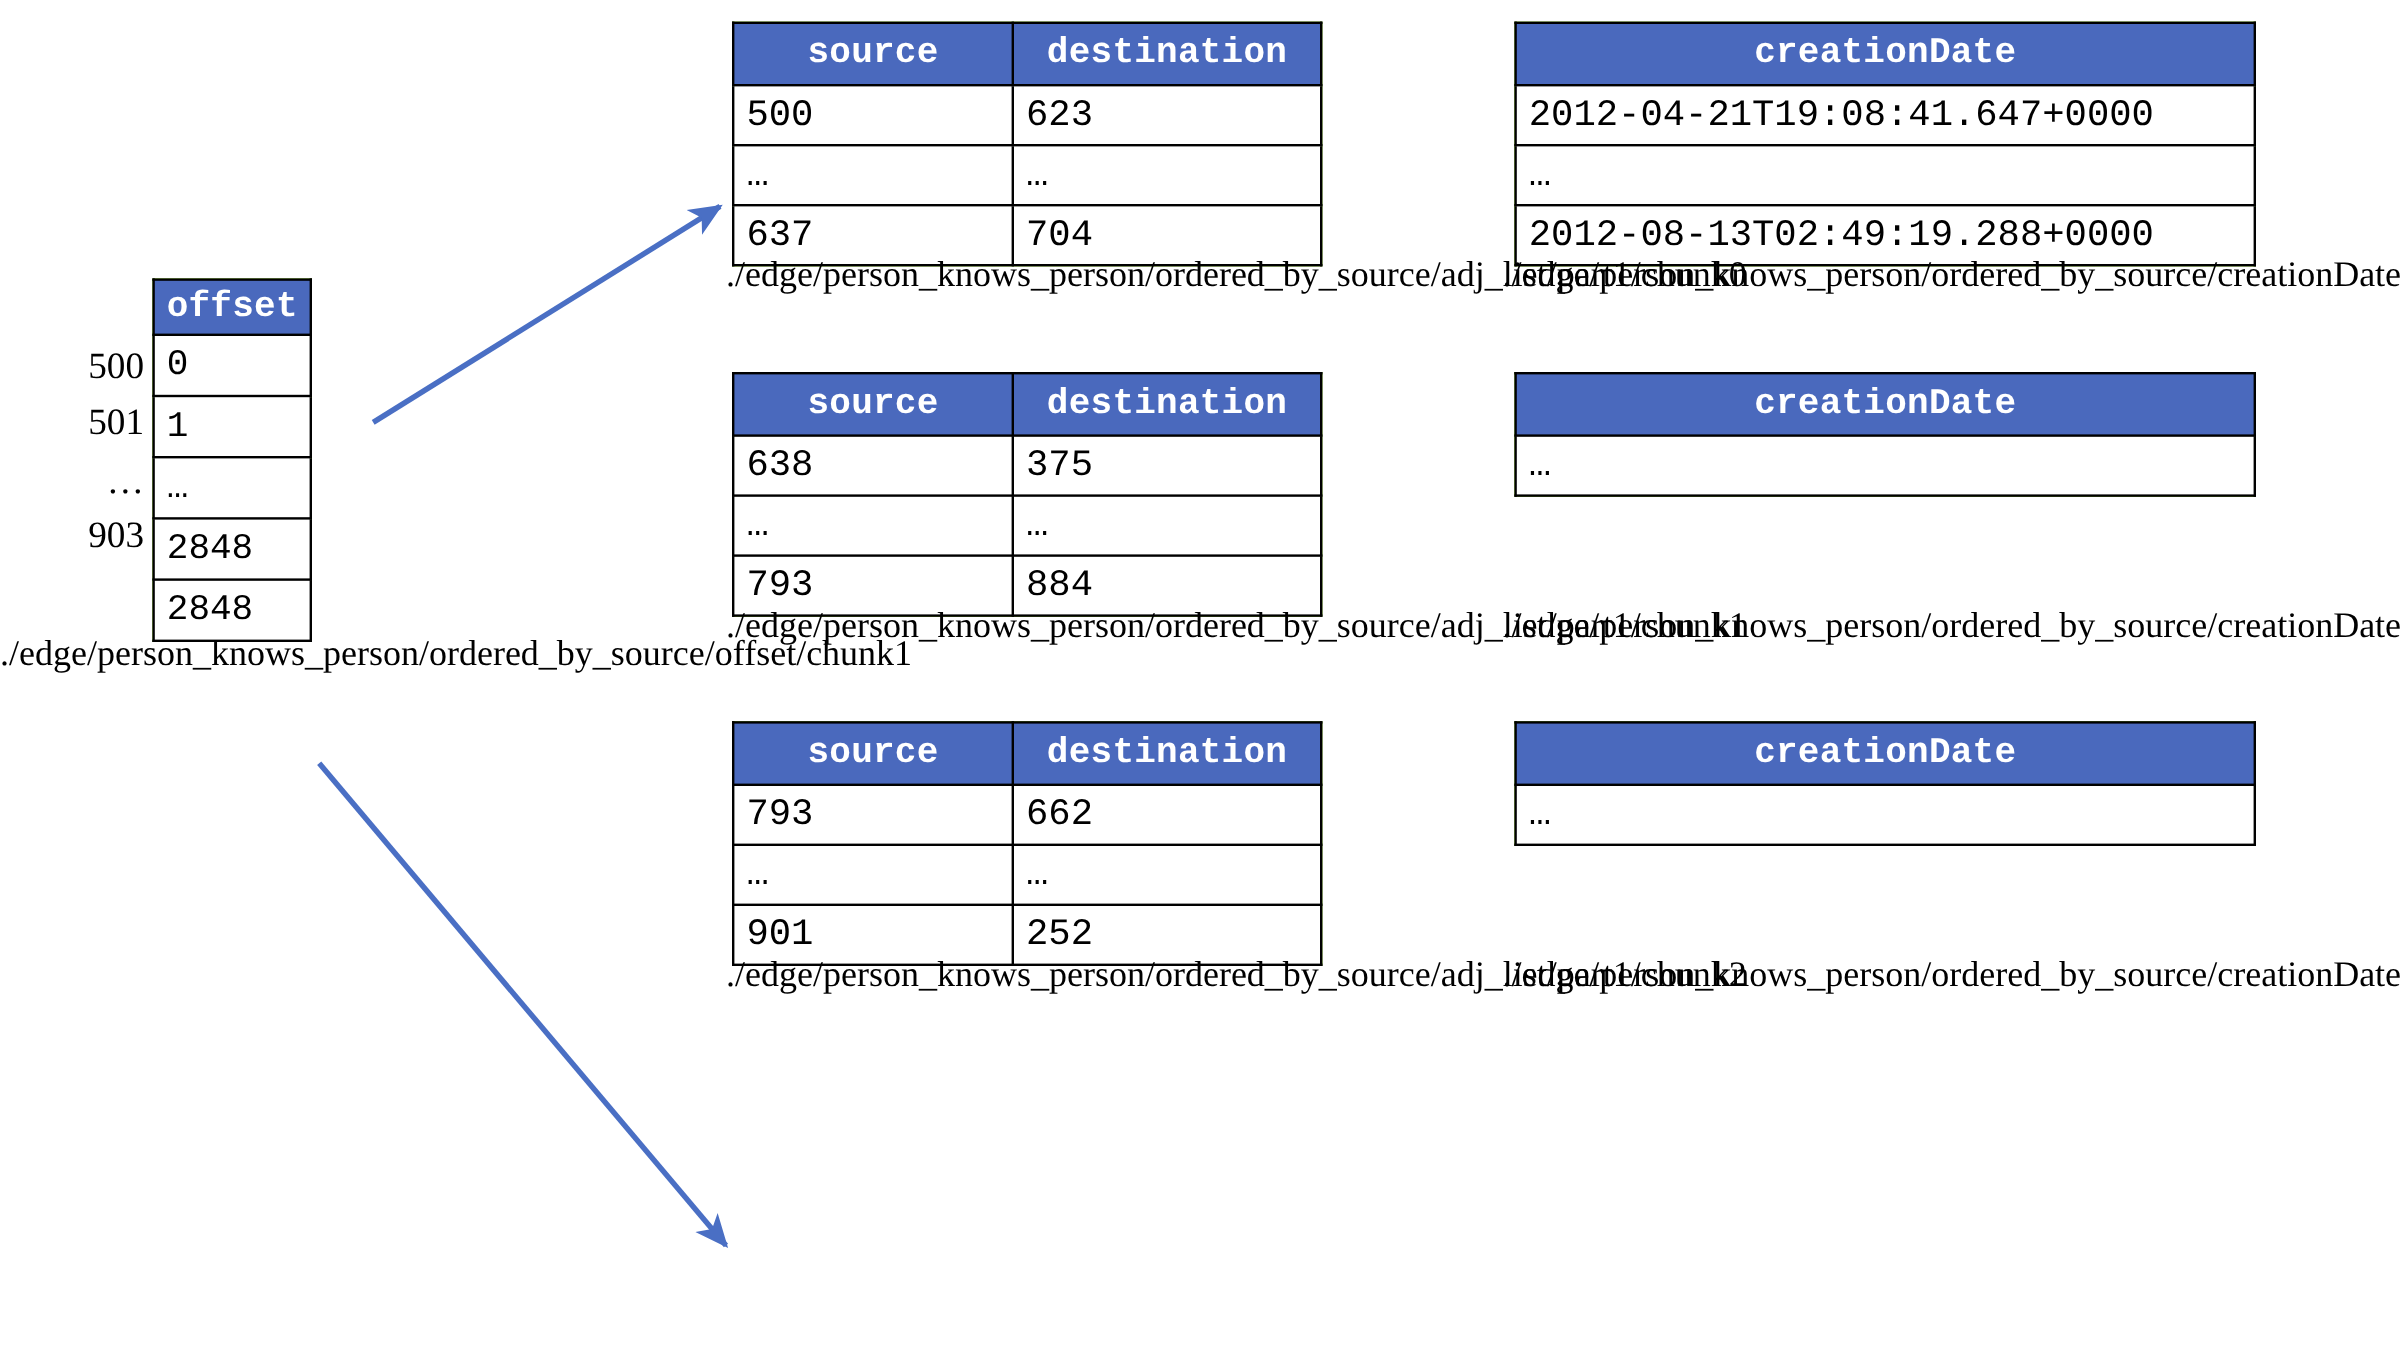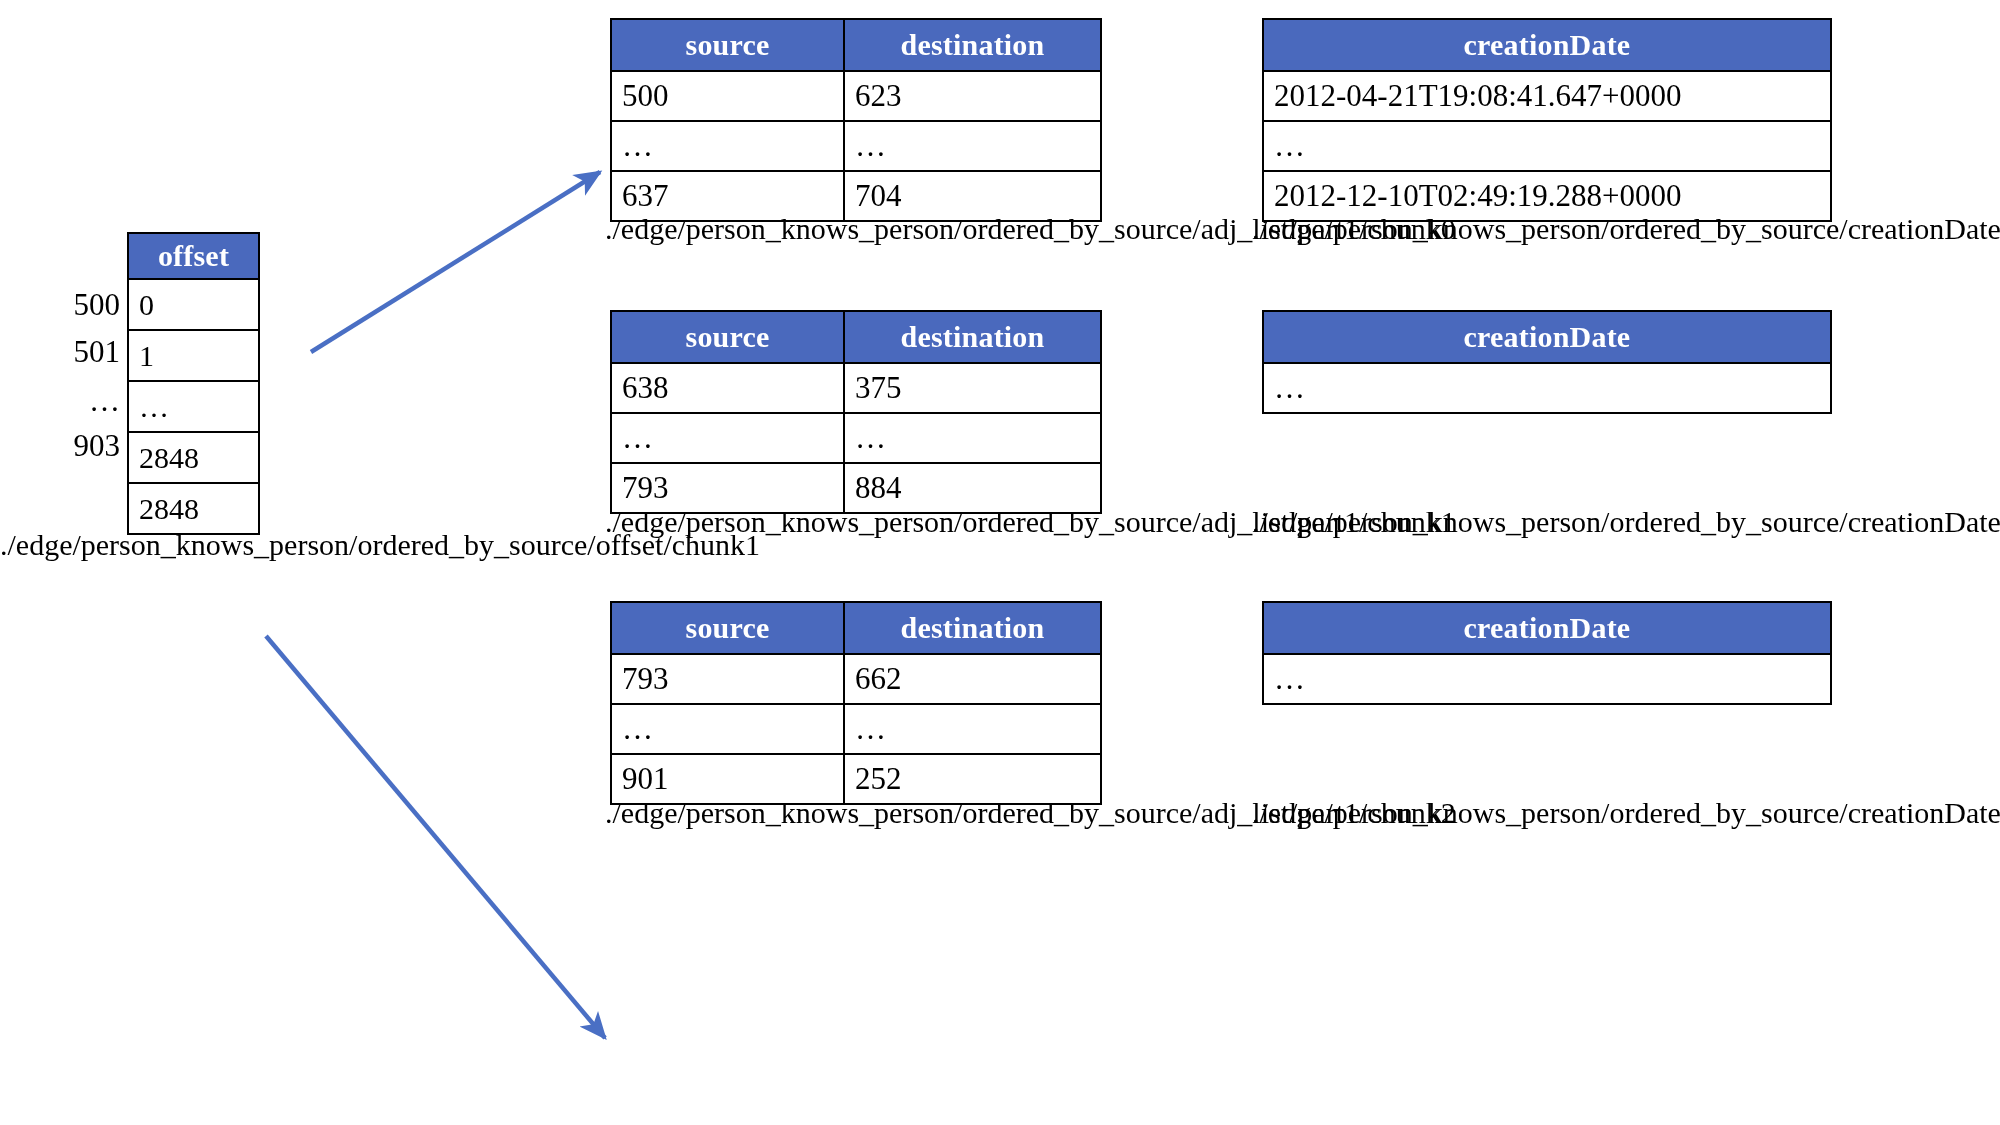--- a/index.html
+++ b/index.html
@@ -25,20 +25,21 @@
     z-index: 5;
   }
 
   
   .gar-table {
     position: absolute;
     border-collapse: collapse;
     table-layout: fixed;
     background: #84cc16;
     z-index: 2;
+    font-family: Liberation Mono, monospace;
   }
   .gar-table th {
     background: #4A69BD;
     color: #ffffff;
     font-weight: bold;
     font-size: 30px;
     text-align: center;
     border: 2px solid #000000;
     height: 50px;
     padding: 0 6px;
@@ -86,21 +87,21 @@
   #offset-caption {
     left: 0px;
     top: 528px;
     width: 420px;
   }
 
   .adj-table { width: 490px; }
   .adj-table col.c-src { width: 233px; }
   .adj-table col.c-dst { width: 257px; }
 
-  .date-table { width: 570px; }
+  .date-table { width: 618px; }
 
   .caption-adj { width: 500px; }
   .caption-date { width: 640px; }
 
   
   .col-adj  { left: 610px; }
   .col-date { left: 1262px; }
   .cap-adj  { left: 605px; }
   .cap-date { left: 1252px; }
 
@@ -195,21 +196,21 @@
     </tr>
   </thead>
   <tbody>
     <tr>
       <td>2012-04-21T19:08:41.647+0000</td>
     </tr>
     <tr>
       <td class="ellipsis-cell">…</td>
     </tr>
     <tr>
-      <td>2012-12-10T02:49:19.288+0000</td>
+      <td>2012-08-13T02:49:19.288+0000</td>
     </tr>
   </tbody>
 </table>
 <div class="caption caption-date cap-date row0-cap">./edge/person_knows_person/ordered_by_source/creationDate/part1/chunk0</div>
 
 <table class="gar-table adj-table col-adj row1-table">
   <colgroup>
       <col class="c-src">
       <col class="c-dst">
     </colgroup>

